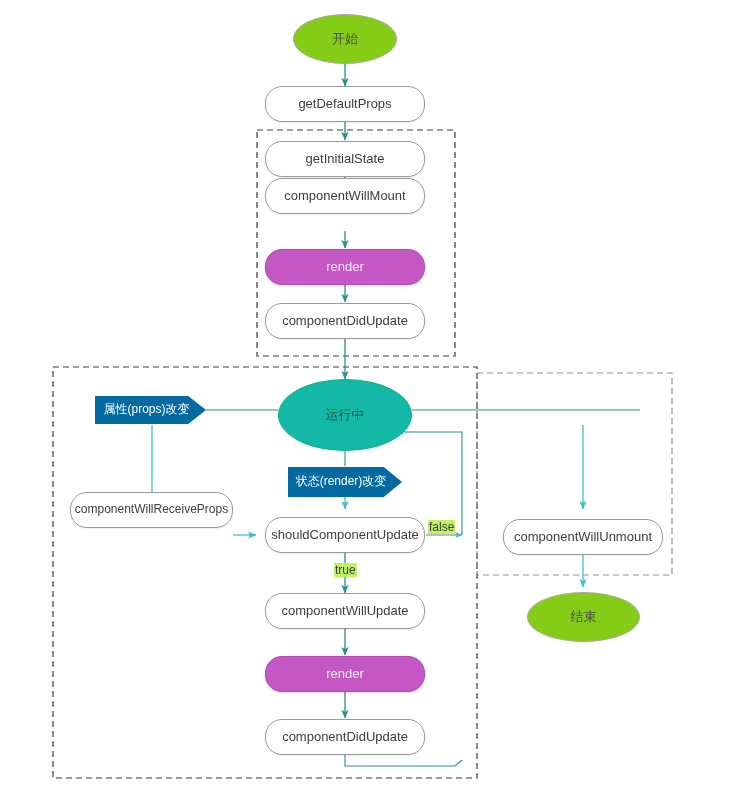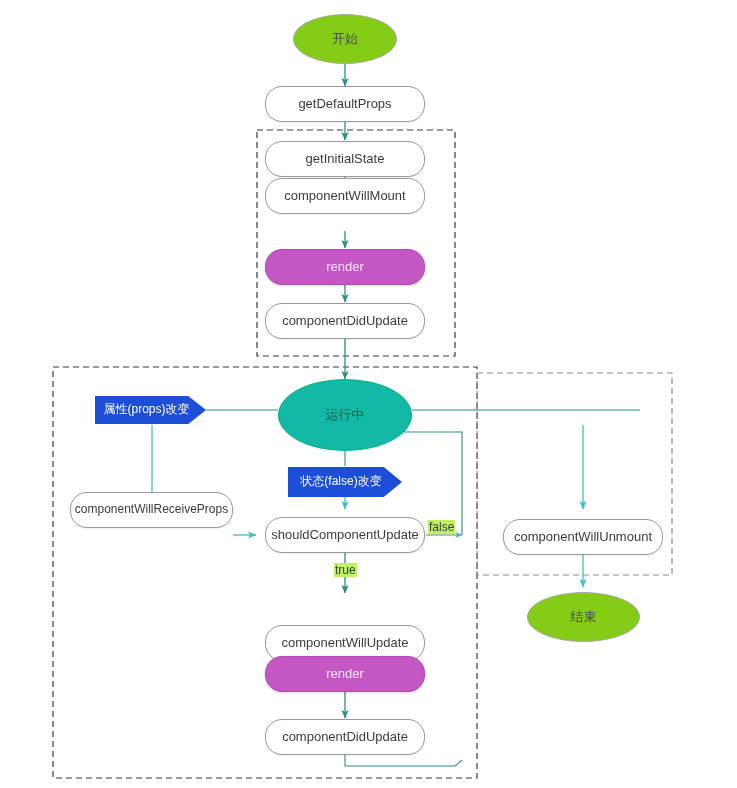--- a/index.html
+++ b/index.html
@@ -56,21 +56,21 @@
     background: #84cc16;
     border: 1px solid #a8a8a8;
     color: #4a4a4a;
   }
   .ellipse.green {
     background: #14b8a6;
     border: 1px solid #06b37d;
     color: #1d5c48;
   }
   .chevron {
-    background: #1d4ed8;
+    background: #0369a1;
     color: #ffffff;
     font-size: 12px;
   }
   .chevron.right {
     clip-path: polygon(0 0, 84% 0, 100% 50%, 84% 100%, 0 100%);
   }
   .chevron.left {
     clip-path: polygon(16% 0, 100% 0, 100% 100%, 16% 100%, 0 50%);
   }
   .edge-label {
@@ -176,37 +176,37 @@
 
   <div class="node ellipse green" style="left:278px; top:379px; width:134px; height:72px;">
     <span>运行中</span>
   </div>
 
   <div class="node chevron right" style="left:95px; top:396px; width:111px; height:28px;">
     <span style="margin-right:8px;">属性(props)改变</span>
   </div>
 
   <div class="node chevron right" style="left:288px; top:467px; width:114px; height:30px;">
-    <span style="margin-right:8px;">状态(false)改变</span>
+    <span style="margin-right:8px;">状态(render)改变</span>
   </div>
 
 
   <div class="node box" style="left:70px; top:492px; width:163px; height:36px; font-size:12px;">
     <span>componentWillReceiveProps</span>
   </div>
 
   <div class="node box" style="left:265px; top:517px; width:160px; height:36px;">
     <span>shouldComponentUpdate</span>
   </div>
 
   <div class="edge-label" style="left:428px; top:520px;">false</div>
 
   <div class="edge-label" style="left:334px; top:563px;">true</div>
 
-  <div class="node box" style="left:265px; top:625px; width:160px; height:36px;">
+  <div class="node box" style="left:265px; top:593px; width:160px; height:36px;">
     <span>componentWillUpdate</span>
   </div>
 
   <div class="node box render" style="left:265px; top:656px; width:160px; height:36px;">
     <span>render</span>
   </div>
 
   <div class="node box" style="left:265px; top:719px; width:160px; height:36px;">
     <span>componentDidUpdate</span>
   </div>

